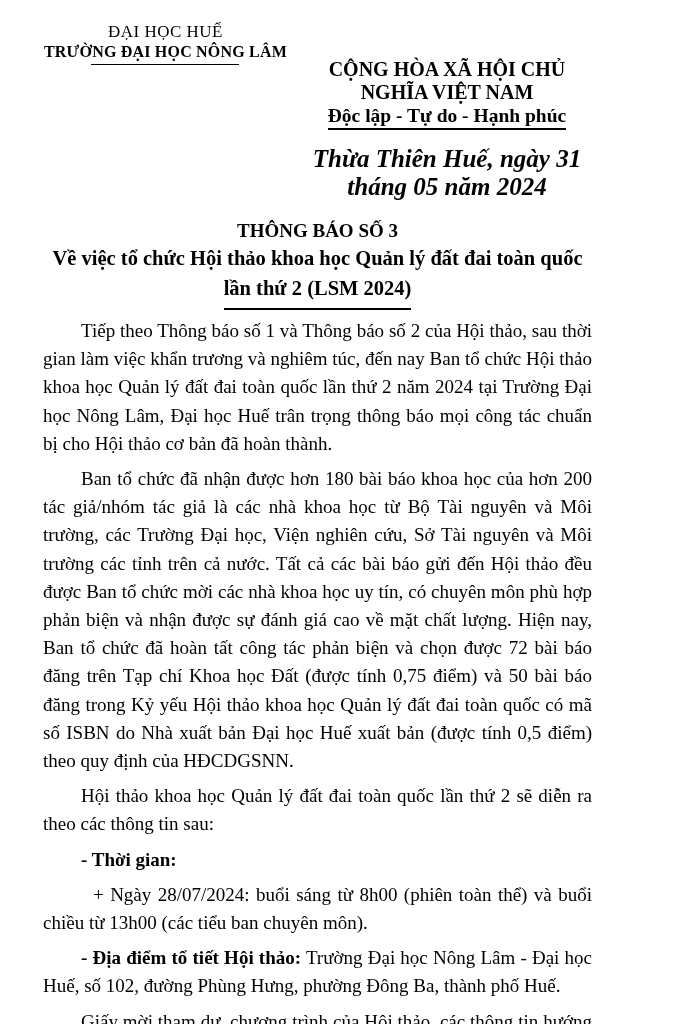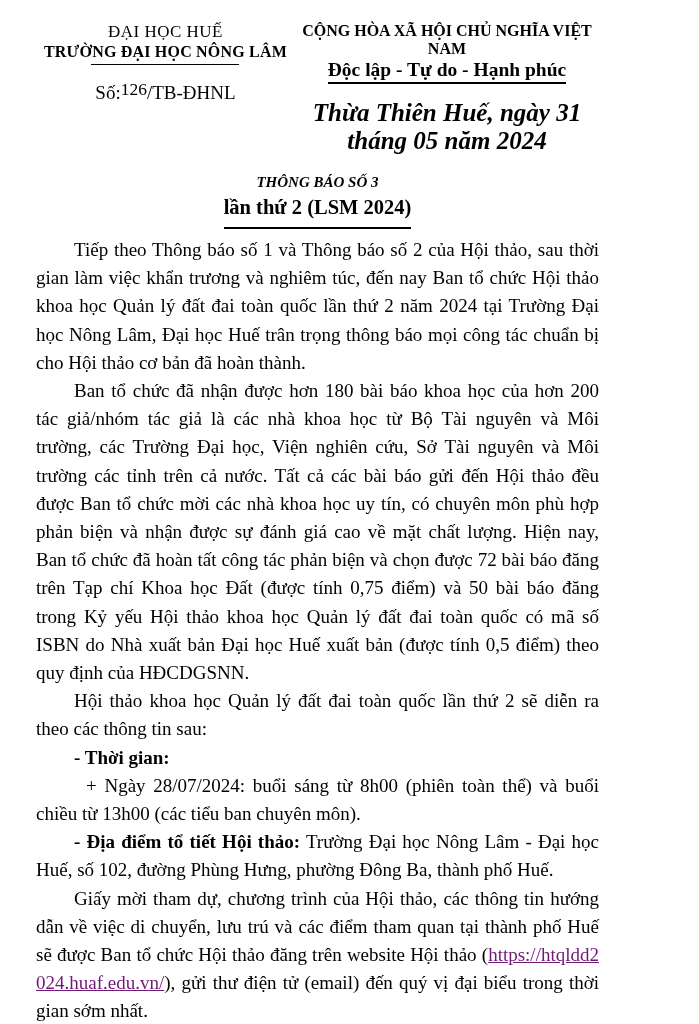--- a/index.html
+++ b/index.html
@@ -54,22 +54,23 @@
   .doc-number {
     margin-top: 17px;
     font-size: 19px;
   }
   .doc-number .raised {
     position: relative;
     top: -4px;
     font-size: 17.5px;
   }
   .motto1 {
-    font-size: 16px;
+    font-size: 20px;
     font-weight: bold;
+    margin-top: 36px;
   }
   .motto2-wrap {
     margin-top: 1px;
   }
   .motto2 {
     display: inline-block;
     font-size: 19.5px;
     font-weight: bold;
     border-bottom: 2px solid #000;
     padding-bottom: 1px;
@@ -80,23 +81,22 @@
     font-weight: bold;
     font-style: italic;
   }
 
   
   .title-block {
     text-align: center;
     margin-top: 19px;
   }
   .title-main {
-    font-size: 15px;
+    font-size: 19px;
     font-weight: bold;
-    font-style: italic;
   }
   .title-sub {
     font-size: 20.5px;
     font-weight: bold;
     margin-top: 2px;
     line-height: 28px;
   }
   .title-sub .underlined {
     display: inline-block;
     border-bottom: 2px solid #000;
@@ -104,21 +104,21 @@
   }
 
   
   .content {
     margin-top: 7px;
     font-size: 19px;
     line-height: 28.2px;
     text-align: justify;
   }
   .content p {
-    margin: 0;
+    margin: 7px;
     text-indent: 38px;
   }
   .content p.item-plus {
     text-indent: 50px;
   }
   .b { font-weight: bold; }
   .i { font-style: italic; }
   a.doc-link {
     color: #701a75;
     text-decoration: underline;
@@ -129,33 +129,33 @@
 </head>
 <body>
 
 <div class="page">
 
   <div class="header">
     <div class="header-left">
       <div class="org-parent">ĐẠI HỌC HUẾ</div>
       <div class="org-name">TRƯỜNG ĐẠI HỌC NÔNG LÂM</div>
       <div class="org-rule"></div>
-      <div class="doc-number"><span>Số:</span><span class="raised">126</span><span>/TB-ĐHNL</span></div>
     </div>
     <div class="header-right">
       <div class="motto1">CỘNG HÒA XÃ HỘI CHỦ NGHĨA VIỆT NAM</div>
       <div class="motto2-wrap">
         <span class="motto2">Độc lập - Tự do - Hạnh phúc</span>
       </div>
       <div class="place-date">Thừa Thiên Huế, ngày 31 tháng 05 năm 2024</div>
     </div>
   </div>
 
   <div class="title-block">
     <div class="title-main">THÔNG BÁO SỐ 3</div>
+    <div class="title-sub">Về việc tổ chức Hội thảo khoa học Quản lý đất đai toàn quốc</div>
     <div class="title-sub">
       <span class="underlined">lần thứ 2 (LSM 2024)</span>
     </div>
   </div>
 
   <div class="content">
 
     <p>Tiếp theo Thông báo số 1 và Thông báo số 2 của Hội thảo, sau thời gian làm việc khẩn trương và nghiêm túc, đến nay Ban tổ chức Hội thảo khoa học Quản lý đất đai toàn quốc lần thứ 2 năm 2024 tại Trường Đại học Nông Lâm, Đại học Huế trân trọng thông báo mọi công tác chuẩn bị cho Hội thảo cơ bản đã hoàn thành.</p>
 
     <p>Ban tổ chức đã nhận được hơn 180 bài báo khoa học của hơn 200 tác giả/nhóm tác giả là các nhà khoa học từ Bộ Tài nguyên và Môi trường, các Trường Đại học, Viện nghiên cứu, Sở Tài nguyên và Môi trường các tỉnh trên cả nước. Tất cả các bài báo gửi đến Hội thảo đều được Ban tổ chức mời các nhà khoa học uy tín, có chuyên môn phù hợp phản biện và nhận được sự đánh giá cao về mặt chất lượng. Hiện nay, Ban tổ chức đã hoàn tất công tác phản biện và chọn được 72 bài báo đăng trên Tạp chí Khoa học Đất (được tính 0,75 điểm) và 50 bài báo đăng trong Kỷ yếu Hội thảo khoa học Quản lý đất đai toàn quốc có mã số ISBN do Nhà xuất bản Đại học Huế xuất bản (được tính 0,5 điểm) theo quy định của HĐCDGSNN.</p>

